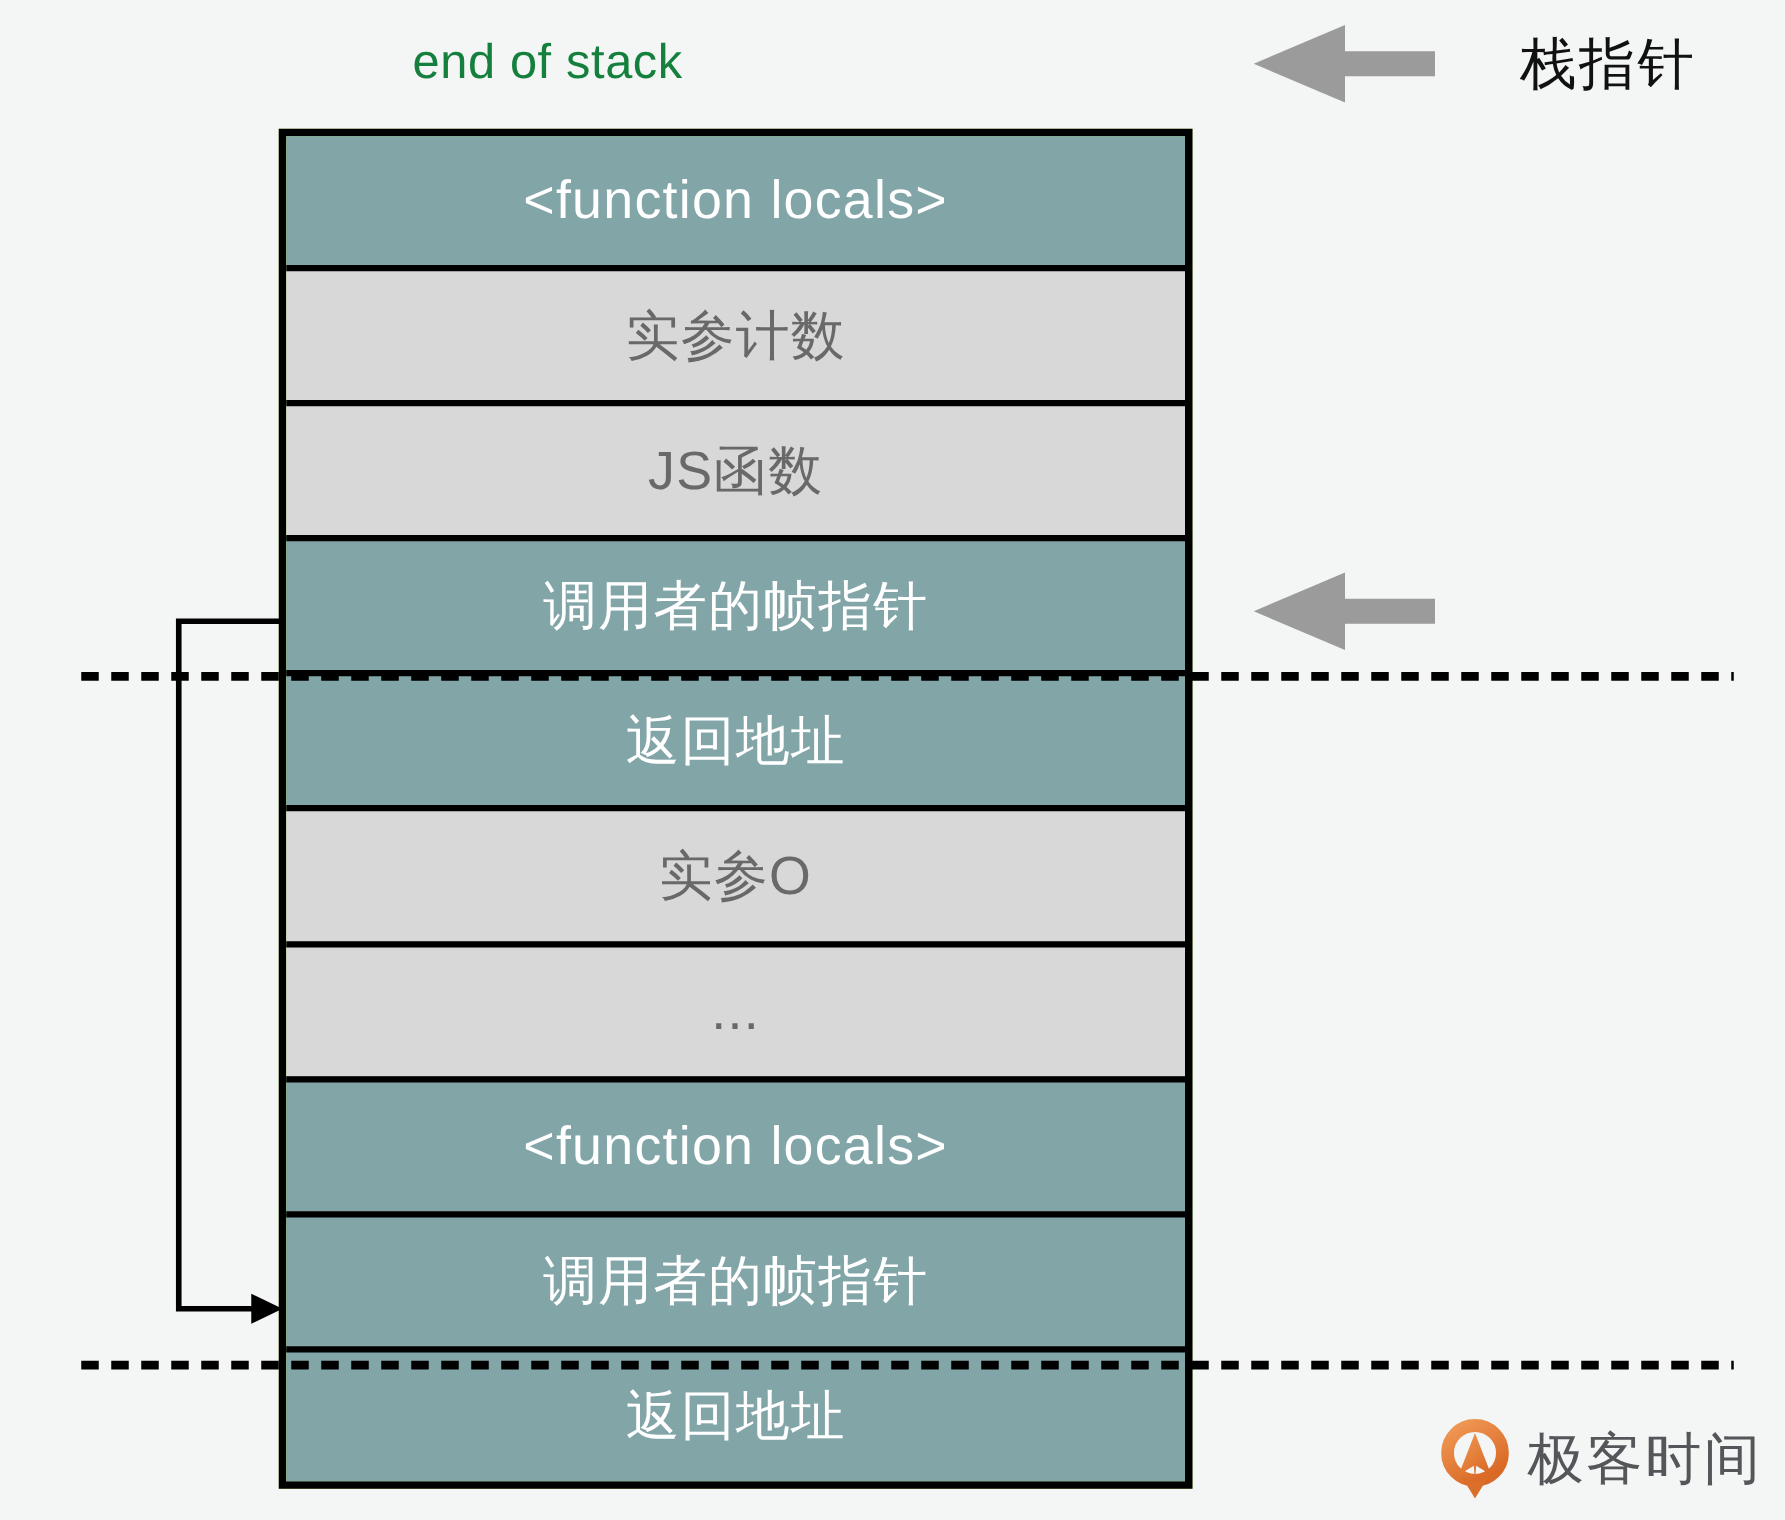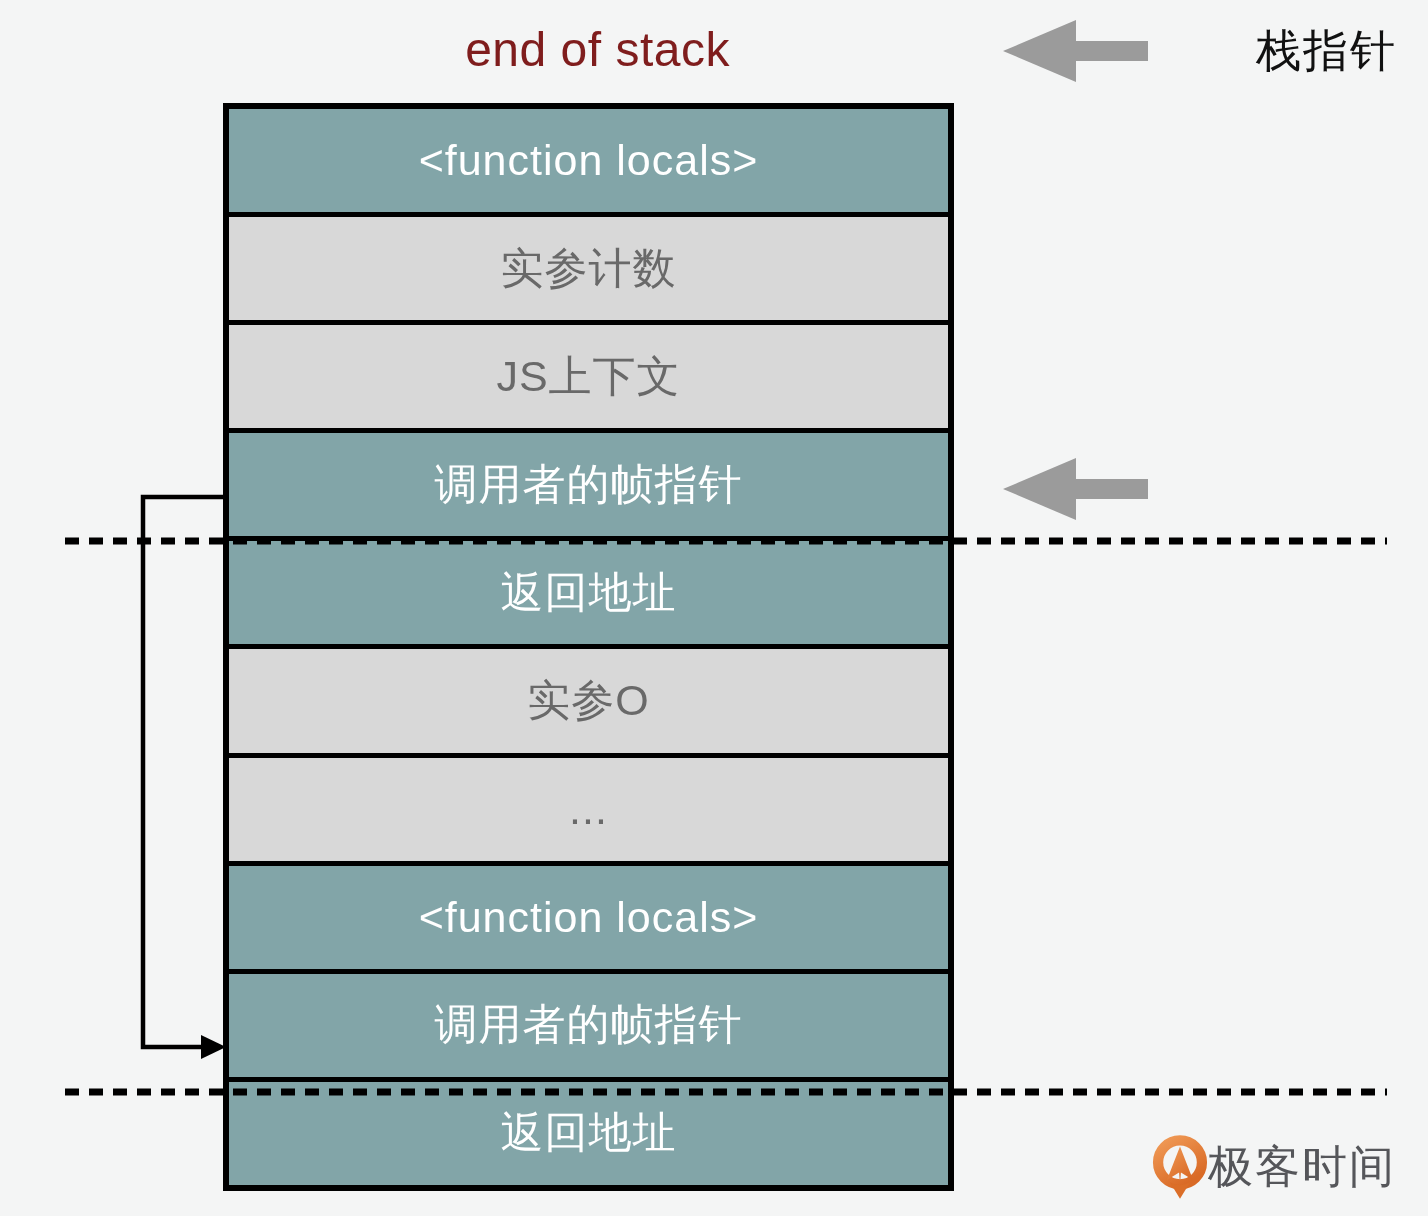--- a/index.html
+++ b/index.html
@@ -5,25 +5,25 @@
   html,body{margin:0;padding:0;}
   body{font-family:"Liberation Sans","DejaVu Sans",sans-serif;}
   .canvas{
     position:relative;
     width:1428px;height:1216px;
     background:#f4f5f5;
     overflow:hidden;
   }
   .end-of-stack{
     position:absolute;left:330px;top:28px;width:400px;
-    text-align:right;font-size:48px;line-height:44px;
-    color:#7f1d1d;letter-spacing:0.5px;
+    text-align:left;font-size:39px;line-height:44px;
+    color:#15803d;letter-spacing:0.5px;
   }
   .ptr-label{
-    position:absolute;left:1256px;
+    position:absolute;left:1216px;
     font-size:45px;line-height:50px;color:#111;
     letter-spacing:2px;white-space:nowrap;
   }
   .ptr-label.stack{top:26px;}
   .ptr-label.frame{top:464px;}
   .stack-table{
     position:absolute;left:223px;top:103px;
     width:731px;height:1088px;
     box-sizing:border-box;
     border:6px solid #000;
@@ -39,41 +39,41 @@
   }
   .row:first-child{border-top:none;}
   .row.teal{background:#82a5a8;color:#ffffff;}
   .row.gray{background:#d8d8d8;color:#696969;text-align:right;}
   .overlay{
     position:absolute;left:0;top:0;z-index:5;
     pointer-events:none;
   }
   .logo{
     position:absolute;left:1152px;top:1134px;
-    display:flex;align-items:center;
+    display:flex;align-items:center;gap:14px;
     z-index:6;
   }
   .logo-text{
     font-size:45px;color:#55565a;font-weight:500;
     letter-spacing:2px;white-space:nowrap;
   }
 </style>
 </head>
 <body>
 
 <div class="canvas">
 
   <div class="end-of-stack">end of stack</div>
 
   <div class="ptr-label stack">栈指针</div>
 
   <div class="stack-table">
       <div class="row teal">&lt;function locals&gt;</div>
       <div class="row gray">实参计数</div>
-      <div class="row gray">JS上下文</div>
+      <div class="row gray">JS函数</div>
       <div class="row teal">调用者的帧指针</div>
       <div class="row teal">返回地址</div>
       <div class="row gray">实参O</div>
       <div class="row gray">...</div>
       <div class="row teal">&lt;function locals&gt;</div>
       <div class="row teal">调用者的帧指针</div>
       <div class="row teal">返回地址</div>
     </div>
 
   <svg class="overlay" width="1428" height="1216" viewBox="0 0 1428 1216">

